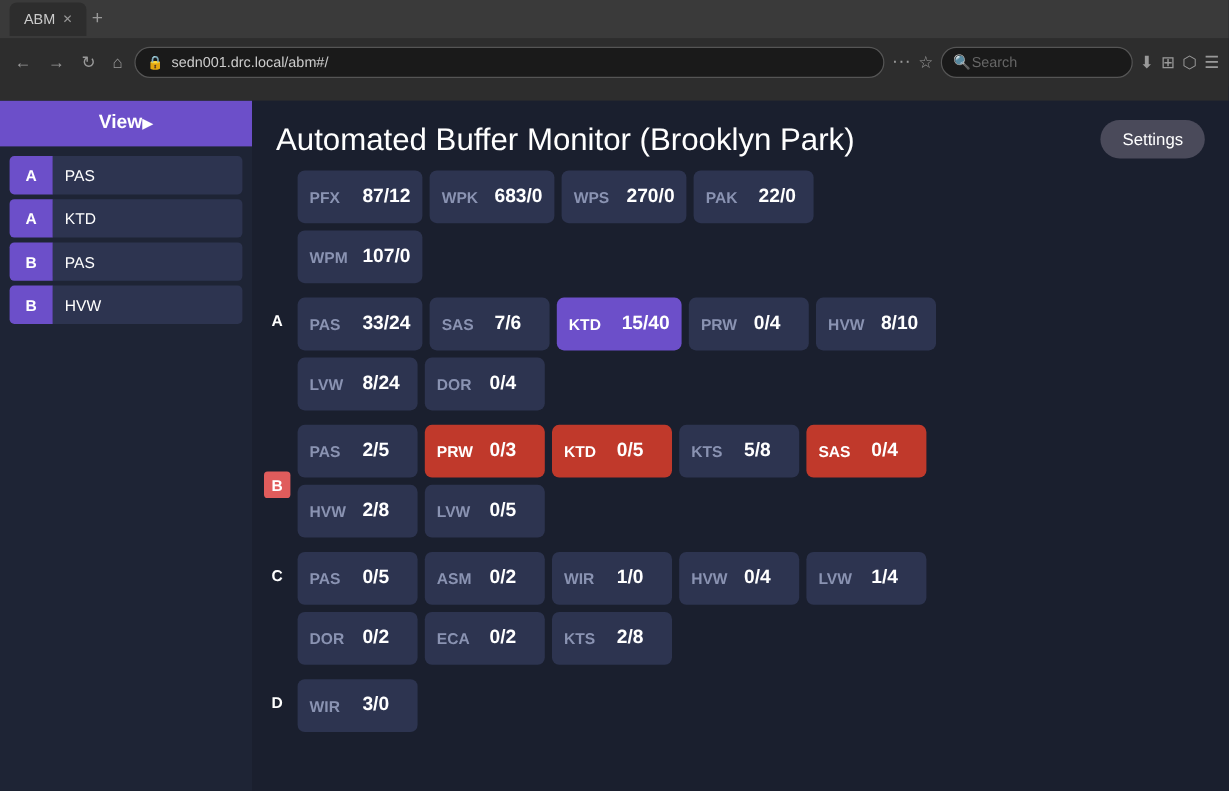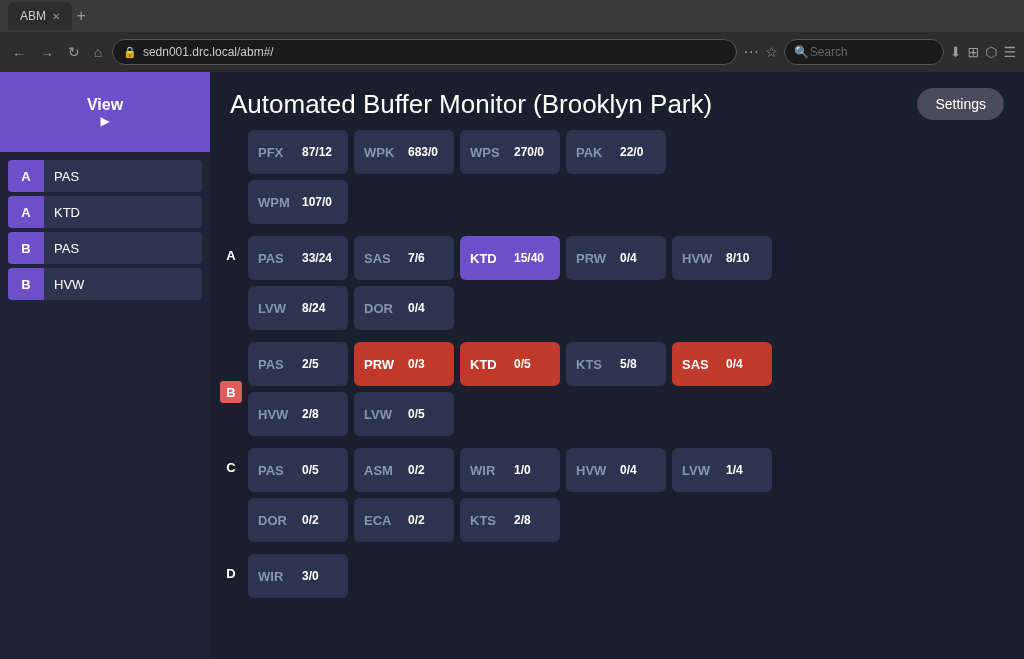--- a/index.html
+++ b/index.html
@@ -9,21 +9,21 @@
       color: #fff;
       width: 1024px;
       height: 659px;
       overflow: hidden;
       position: relative;
     }
 
     
     .browser-chrome {
       background: #2d2d2d;
-      height: 72px;
+      height: 84px;
     }
     .browser-tab-bar {
       background: #3a3a3a;
       height: 32px;
       display: flex;
       align-items: center;
       padding: 0 8px;
     }
     .browser-tab {
       background: #2d2d2d;
@@ -100,25 +100,24 @@
     
     .sidebar {
       width: 210px;
       background: #1e2435;
       display: flex;
       flex-direction: column;
       flex-shrink: 0;
     }
     .sidebar-header {
       background: #6c4fc9;
-      padding: 24px 14px;
-      display: flex;
-      align-items: center;
-      justify-content: space-between;
-      flex-direction: column;
+      padding: 10px 14px;
+      display: flex;
+      align-items: center;
+      justify-content: center;
     }
     .sidebar-header-title {
       font-size: 16px;
       font-weight: bold;
       color: #fff;
     }
     .sidebar-header-arrow {
       color: #fff;
       font-size: 12px;
     }
@@ -243,21 +242,21 @@
       min-width: 100px;
       height: 44px;
     }
     .cell-label {
       font-size: 13px;
       font-weight: bold;
       color: #8a93b2;
       min-width: 36px;
     }
     .cell-value {
-      font-size: 12px;
+      font-size: 16px;
       font-weight: bold;
       color: #fff;
     }
     .cell.highlight-red {
       background: #c0392b;
     }
     .cell.highlight-red .cell-label {
       color: #fff;
     }
     .cell.highlight-purple-bg {

